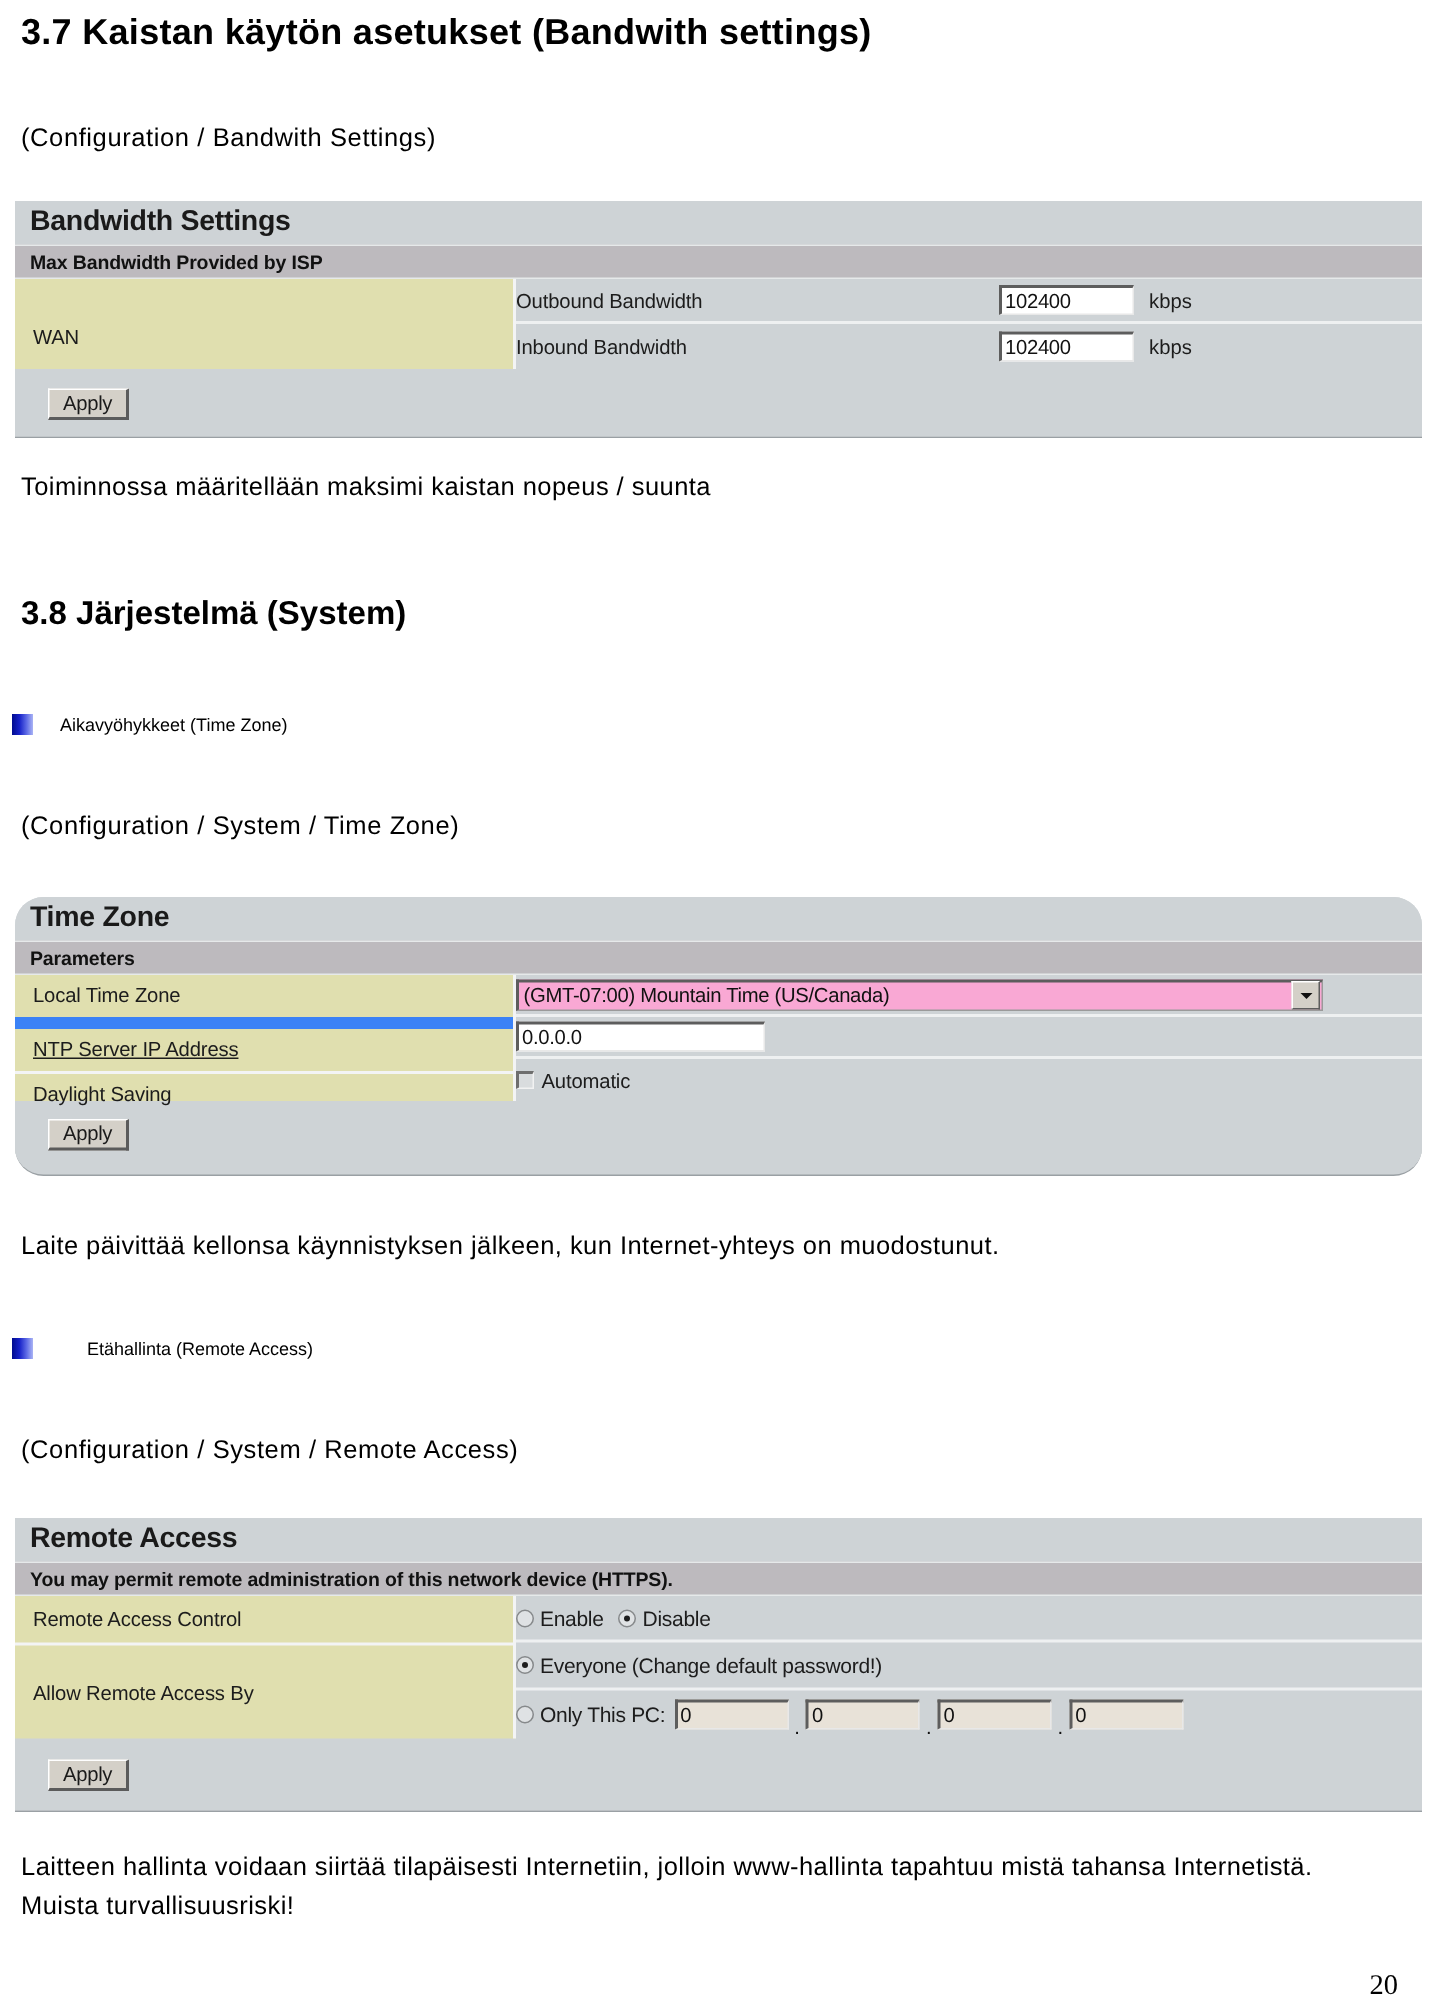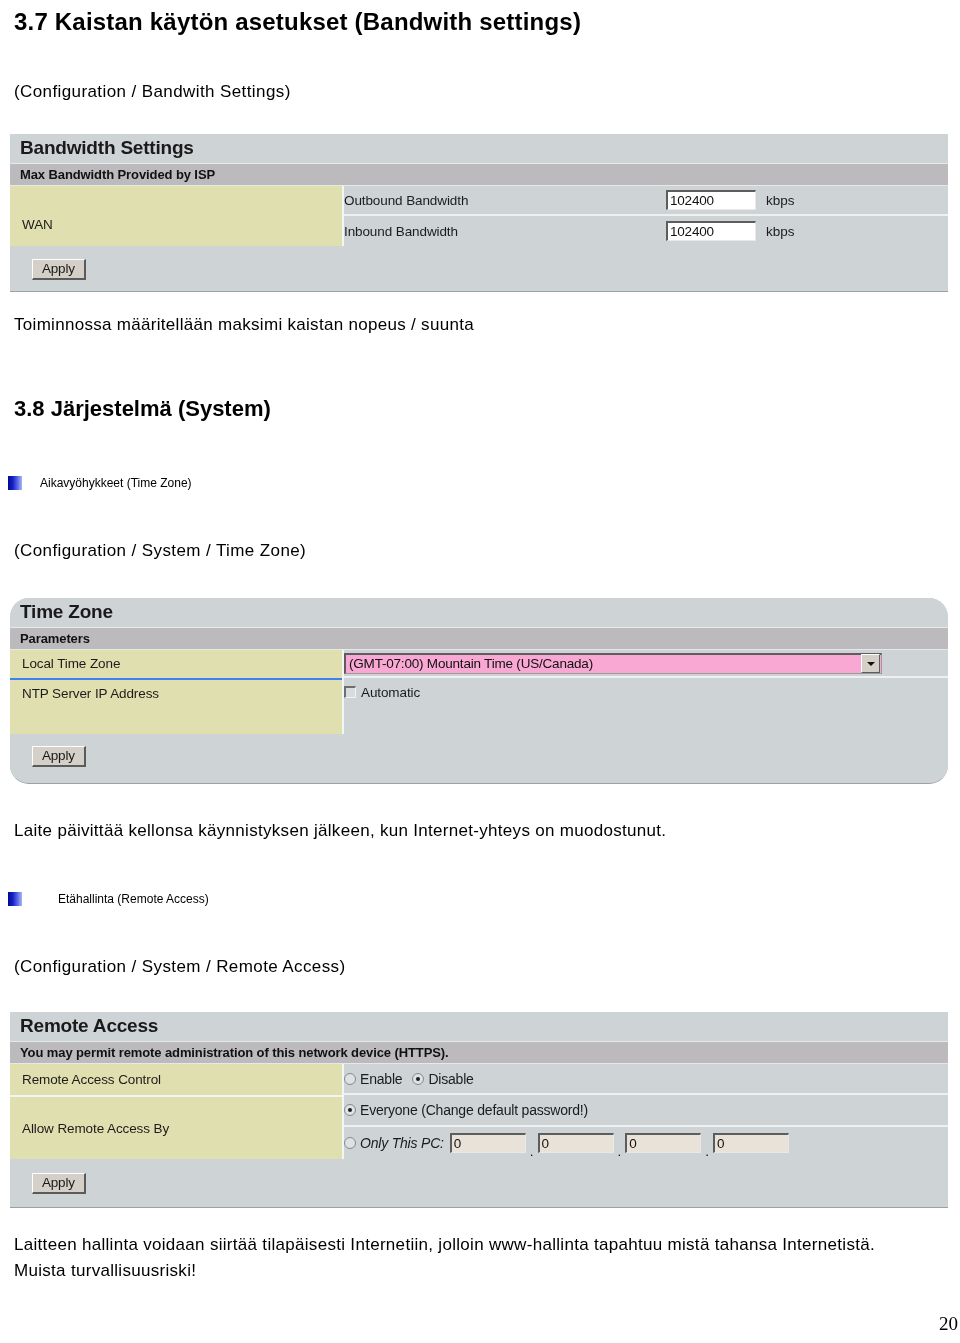--- a/index.html
+++ b/index.html
@@ -300,30 +300,34 @@
 
 <div class="doc-path" style="left:14px; top:541px;">(Configuration / System / Time Zone)</div>
 
 <div class="panel" style="left:10px; top:598px; width:938px; height:186px;border-radius:19px;">
   <div class="panel-title">Time Zone</div>
   <div class="panel-subhead">Parameters</div>
 
   <div class="rows" style="height:84px;">
     <div class="label-col" style="width:334px; justify-content:flex-start;">
       <div class="lc-text" style="height:28px; line-height:28px;">Local Time Zone</div>
-      <div class="lc-text" style="height:28px; line-height:28px; border-top:2px solid #3b82f6;">NTP Server IP Address</div>
+      <div class="lc-text" style="height:28px; line-height:28px; border-top:8px solid #3b82f6;text-decoration:underline;">NTP Server IP Address</div>
+      <div class="lc-text" style="height:28px; line-height:28px; border-top:2px solid #f3f4f5;">Daylight Saving</div>
     </div>
     <div class="field-col">
       <div class="field-row" style="height:28px;">
         <div class="selectbox" style="width:538px;">
           <span>(GMT-07:00) Mountain Time (US/Canada)</span>
           <span class="select-arrow"></span>
         </div>
       </div>
       <div class="field-row" style="height:28px;">
+        <input class="txt" type="text" style="width: 166px;" value="0.0.0.0">
+      </div>
+      <div class="field-row" style="height:28px;">
         <span class="chk"></span>
         <span class="field-label">Automatic</span>
       </div>
     </div>
   </div>
 
   <div class="apply-area" style="height:44px;">
     <button class="apply-btn">Apply</button>
   </div>
 </div>
@@ -352,32 +356,32 @@
         <span class="radio-label" style="margin-right:10px;">Enable</span>
         <span class="radio on"></span>
         <span class="radio-label">Disable</span>
       </div>
       <div class="field-row" style="height:32px;">
         <span class="radio on"></span>
         <span class="radio-label">Everyone (Change default password!)</span>
       </div>
       <div class="field-row" style="height:32px;">
         <span class="radio"></span>
-        <span class="radio-label" style="margin-right:6px;font-style:italic;">Only This PC:</span>
+        <span class="radio-label" style="margin-right:6px;">Only This PC:</span>
         <input class="txt disabled" type="text" style="width: 76px;" value="0">
         <span class="dot-sep">.</span>
         <input class="txt disabled" type="text" style="width: 76px;" value="0">
         <span class="dot-sep">.</span>
         <input class="txt disabled" type="text" style="width: 76px;" value="0">
         <span class="dot-sep">.</span>
         <input class="txt disabled" type="text" style="width: 76px;" value="0">
       </div>
     </div>
   </div>
 
   <div class="apply-area" style="height:48px;">
     <button class="apply-btn">Apply</button>
   </div>
 </div>
 
 <div class="doc-body" style="left:14px; top:1232px; width:905px;">Laitteen hallinta voidaan siirtää tilapäisesti Internetiin, jolloin www-hallinta tapahtuu mistä tahansa Internetistä. Muista turvallisuusriski!</div>
 
-<div class="page-number" style="right:2px; bottom:8px;">20</div>
+<div class="page-number" style="right:28px; bottom:8px;">20</div>
 
 </body></html>

